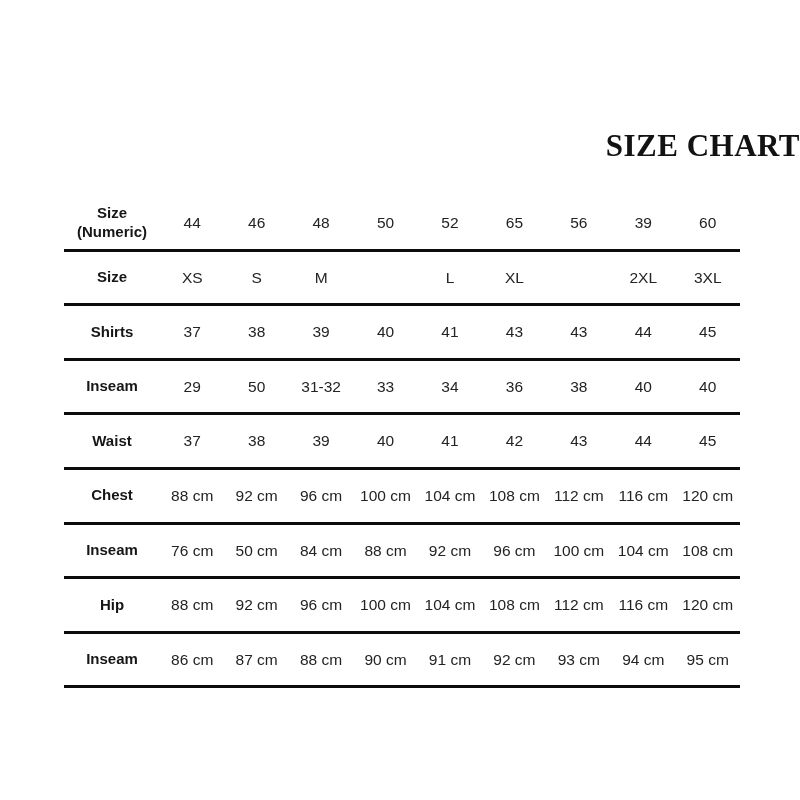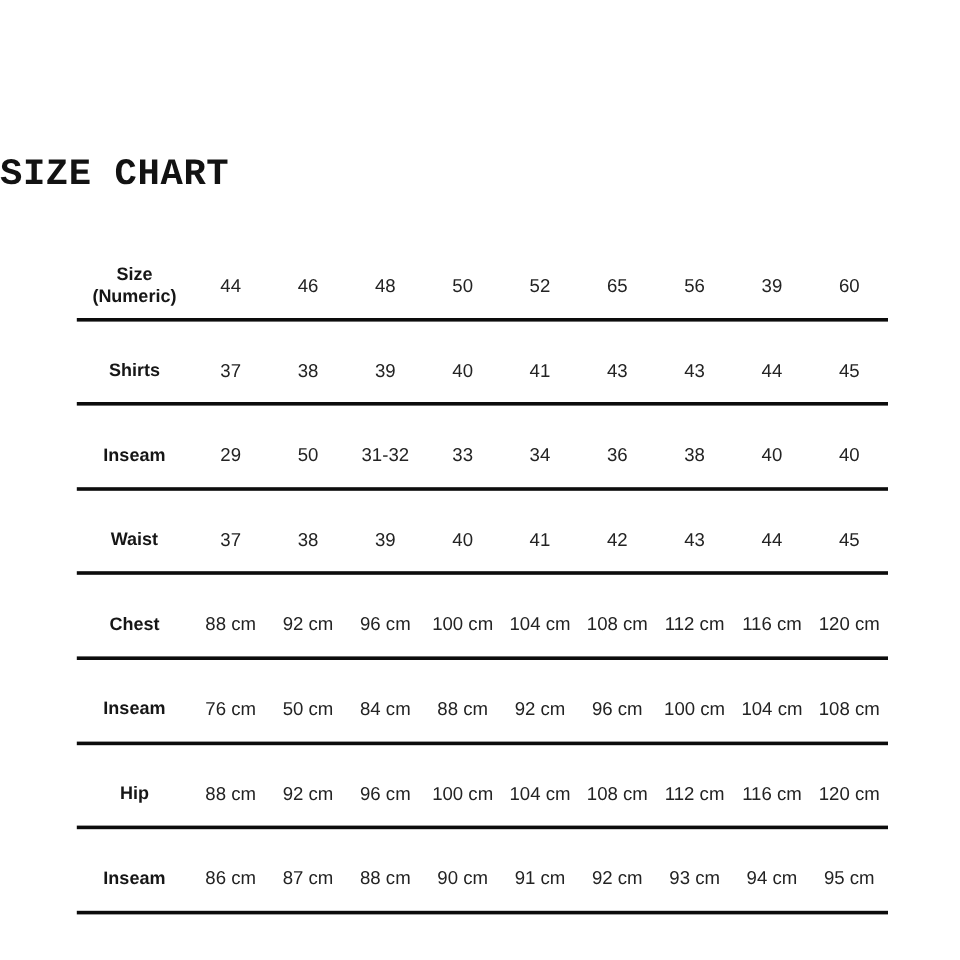--- a/index.html
+++ b/index.html
@@ -17,40 +17,39 @@
   .page {
     width: 800px;
     height: 800px;
     position: relative;
   }
   .chart-title {
     position: absolute;
     top: 128px;
     left: 0;
     width: 100%;
-    text-align: left;
-    font-family: Liberation Mono, monospace;
+    text-align: right;
+    font-family: Liberation Serif, serif;
     font-weight: bold;
     font-size: 31px;
     letter-spacing: 0.5px;
     color: #121212;
     margin: 0;
   }
   .size-table {
     position: absolute;
     top: 197px;
     left: 64px;
     width: 676px;
   }
   .table-row {
     display: flex;
     align-items: center;
     height: 51.6px;
     border-bottom: 3px solid #0c0c0c;
-    margin-top: 16px;
   }
   .cell {
     text-align: center;
     font-size: 15.5px;
     line-height: 1.25;
     color: #232323;
   }
   .label-cell {
     flex: 0 0 96px;
     font-weight: bold;
@@ -74,20 +73,32 @@
         <div class="cell label-cell">Size (Numeric)</div>
         <div class="cell value-cell">44</div>
         <div class="cell value-cell">46</div>
         <div class="cell value-cell">48</div>
         <div class="cell value-cell">50</div>
         <div class="cell value-cell">52</div>
         <div class="cell value-cell">65</div>
         <div class="cell value-cell">56</div>
         <div class="cell value-cell">39</div>
         <div class="cell value-cell">60</div>
+      </div>
+      <div class="table-row">
+        <div class="cell label-cell">Size</div>
+        <div class="cell value-cell">XS</div>
+        <div class="cell value-cell">S</div>
+        <div class="cell value-cell">M</div>
+        <div class="cell value-cell"></div>
+        <div class="cell value-cell">L</div>
+        <div class="cell value-cell">XL</div>
+        <div class="cell value-cell"></div>
+        <div class="cell value-cell">2XL</div>
+        <div class="cell value-cell">3XL</div>
       </div>
       <div class="table-row">
         <div class="cell label-cell">Shirts</div>
         <div class="cell value-cell">37</div>
         <div class="cell value-cell">38</div>
         <div class="cell value-cell">39</div>
         <div class="cell value-cell">40</div>
         <div class="cell value-cell">41</div>
         <div class="cell value-cell">43</div>
         <div class="cell value-cell">43</div>

